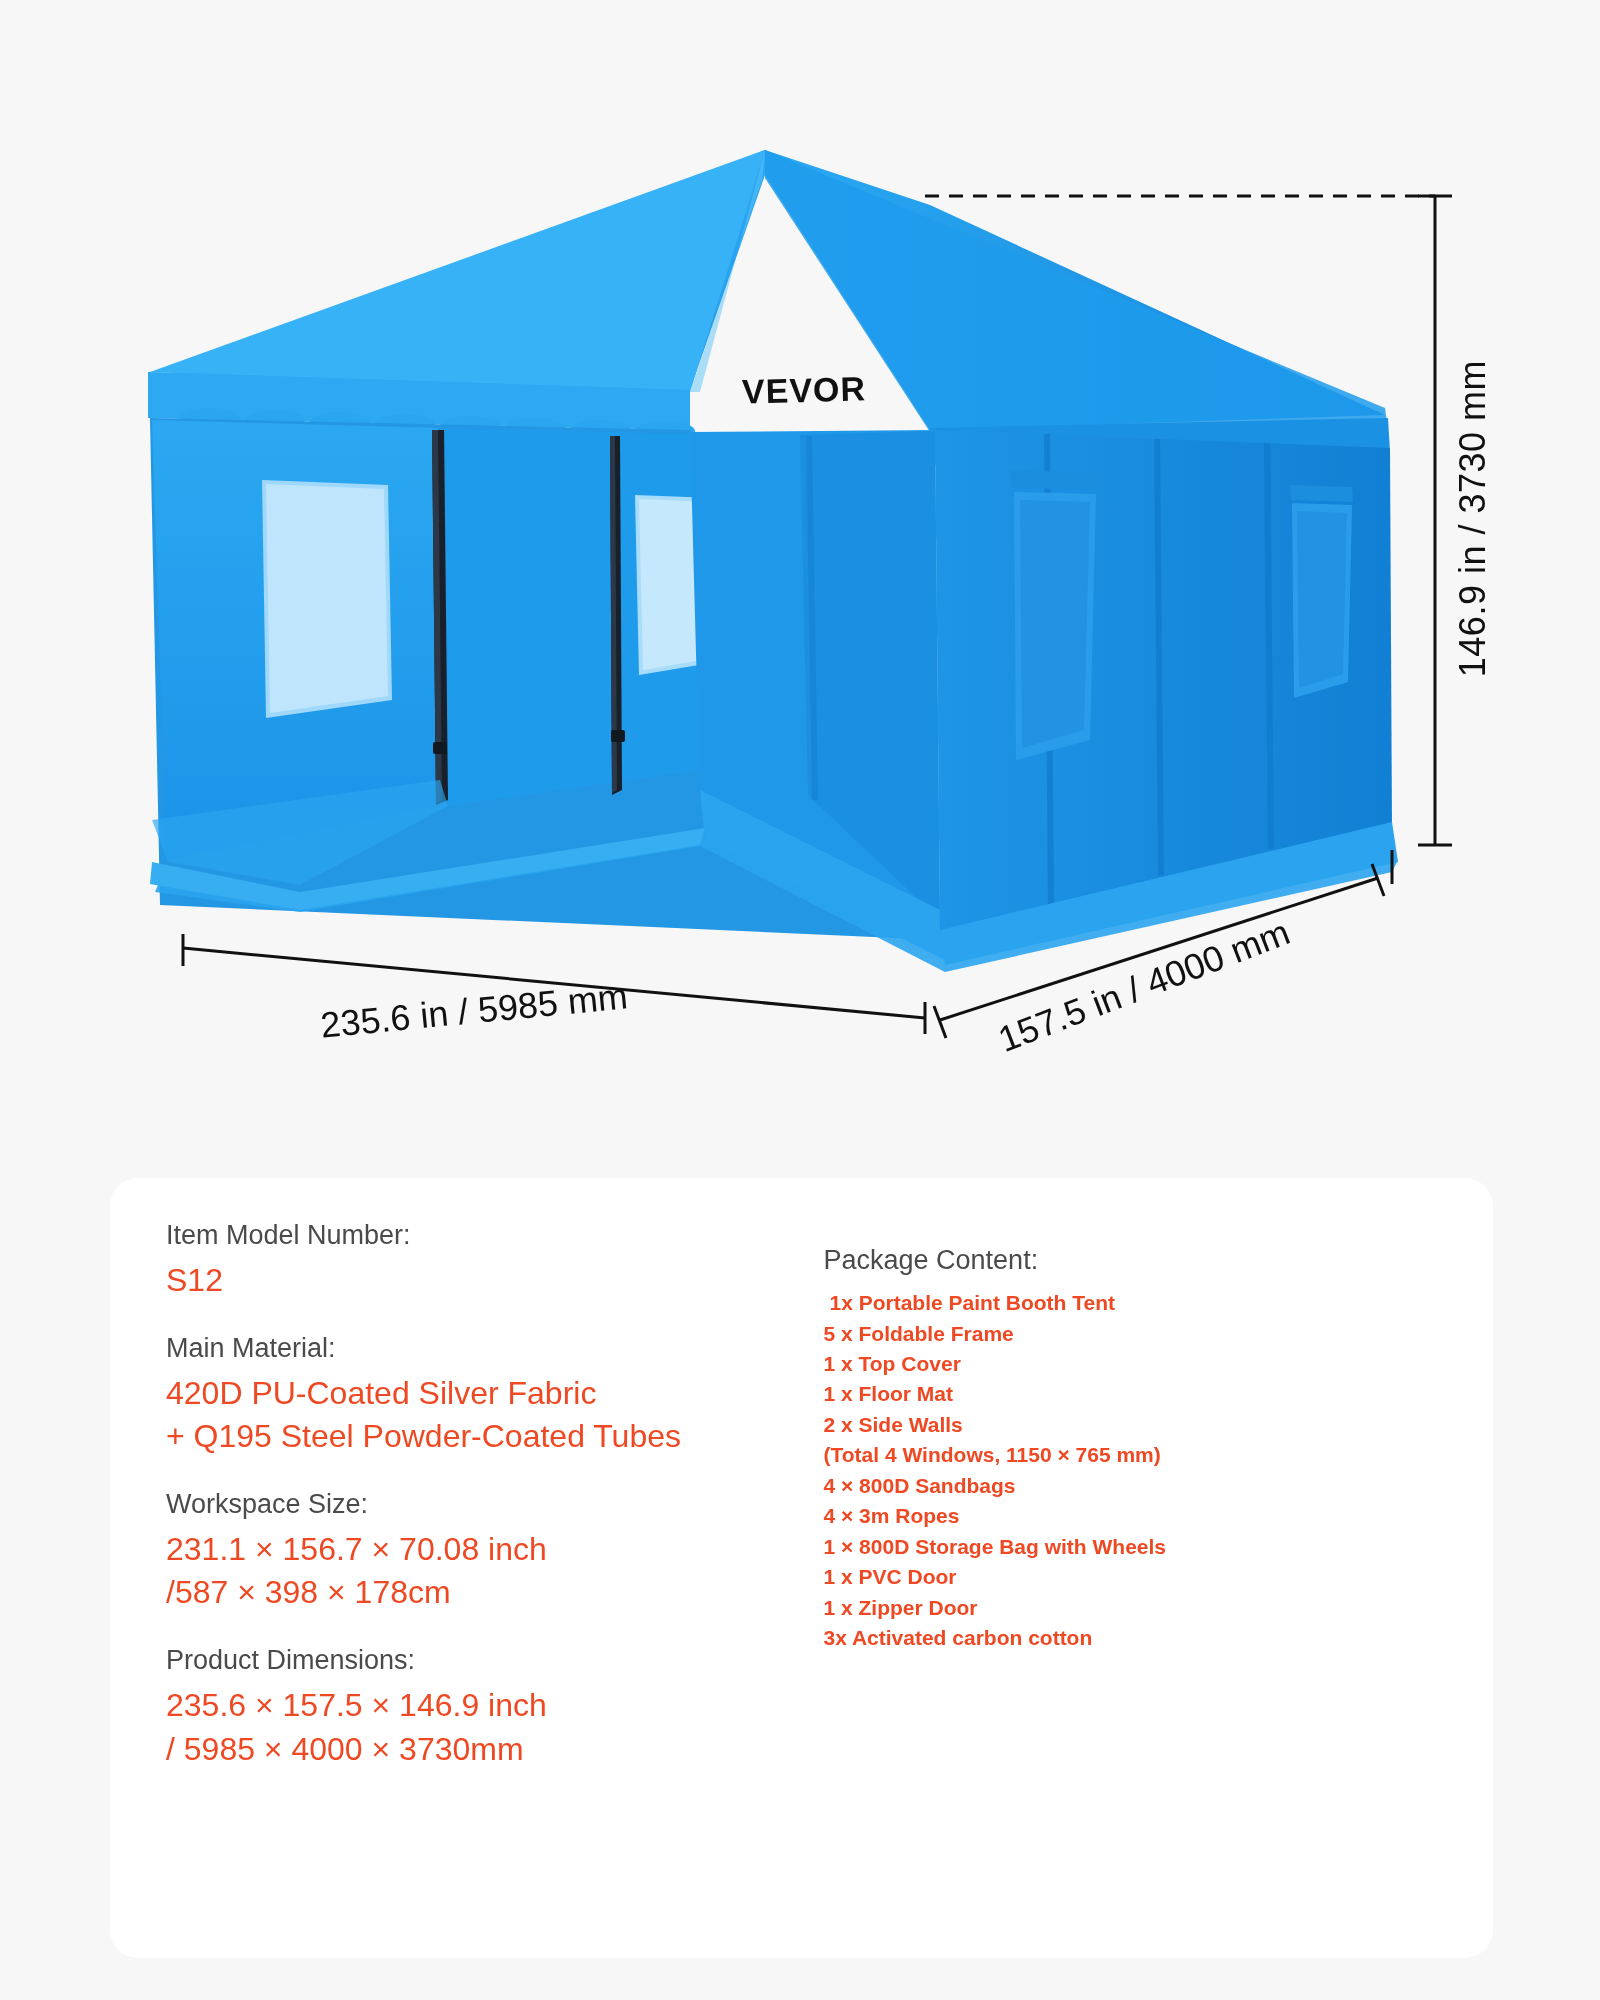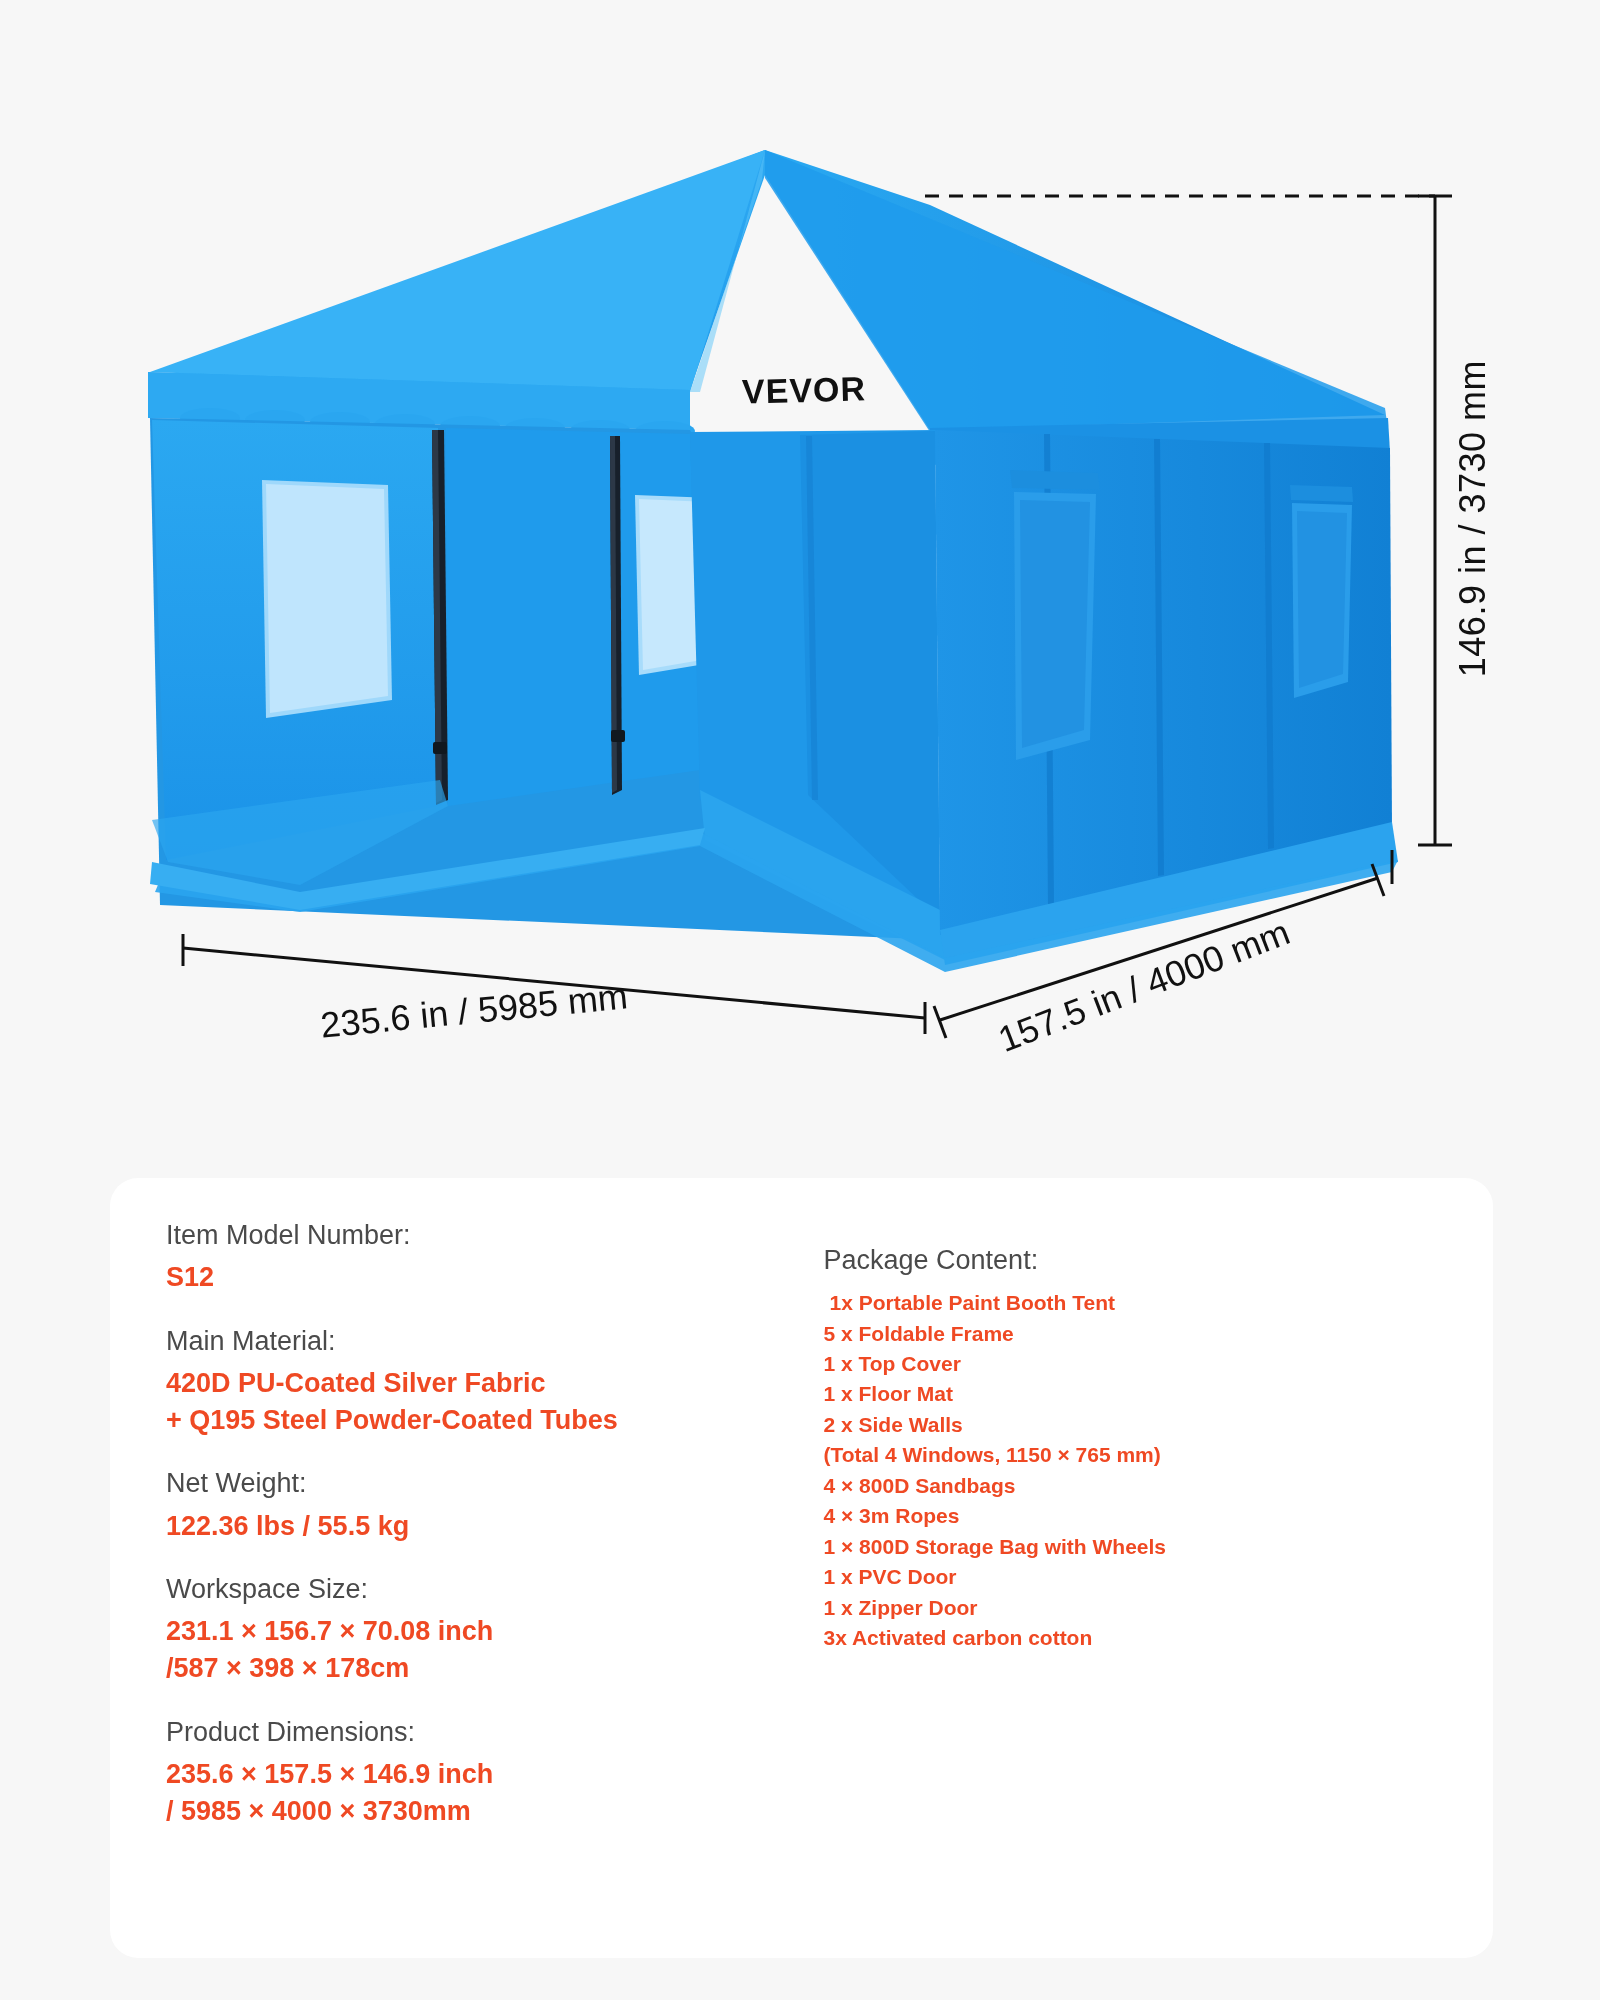--- a/index.html
+++ b/index.html
@@ -91,23 +91,23 @@
     margin-bottom: 26px;
   }
   .spec-label {
     font-size: 27px;
     color: #4a4a4a;
     font-weight: 400;
     line-height: 1.45;
     margin-bottom: 4px;
   }
   .spec-value {
-    font-size: 27px;
+    font-size: 32px;
     color: #ef4923;
-    font-weight: 700;
+    font-weight: 400;
     line-height: 1.36;
   }
   .pkg-list {
     margin: 0;
     padding: 0;
     list-style: none;
   }
   .pkg-list li {
     font-size: 21px;
     color: #ef4923;
@@ -271,24 +271,20 @@
       <div class="spec-label">Item Model Number:</div>
       <div class="spec-value">S12</div>
     </div>
 
     <div class="spec-block">
       <div class="spec-label">Main Material:</div>
       <div class="spec-value">420D PU-Coated Silver Fabric</div>
       <div class="spec-value">+ Q195 Steel Powder-Coated Tubes</div>
     </div>
 
-    <div class="spec-block">
-      <div class="spec-label">Net Weight:</div>
-      <div class="spec-value">122.36 lbs / 55.5 kg</div>
-    </div>
 
     <div class="spec-block">
       <div class="spec-label">Workspace Size:</div>
       <div class="spec-value">231.1 × 156.7 × 70.08 inch</div>
       <div class="spec-value">/587 × 398 × 178cm</div>
     </div>
 
     <div class="spec-block">
       <div class="spec-label">Product Dimensions:</div>
       <div class="spec-value">235.6 × 157.5 × 146.9 inch</div>

